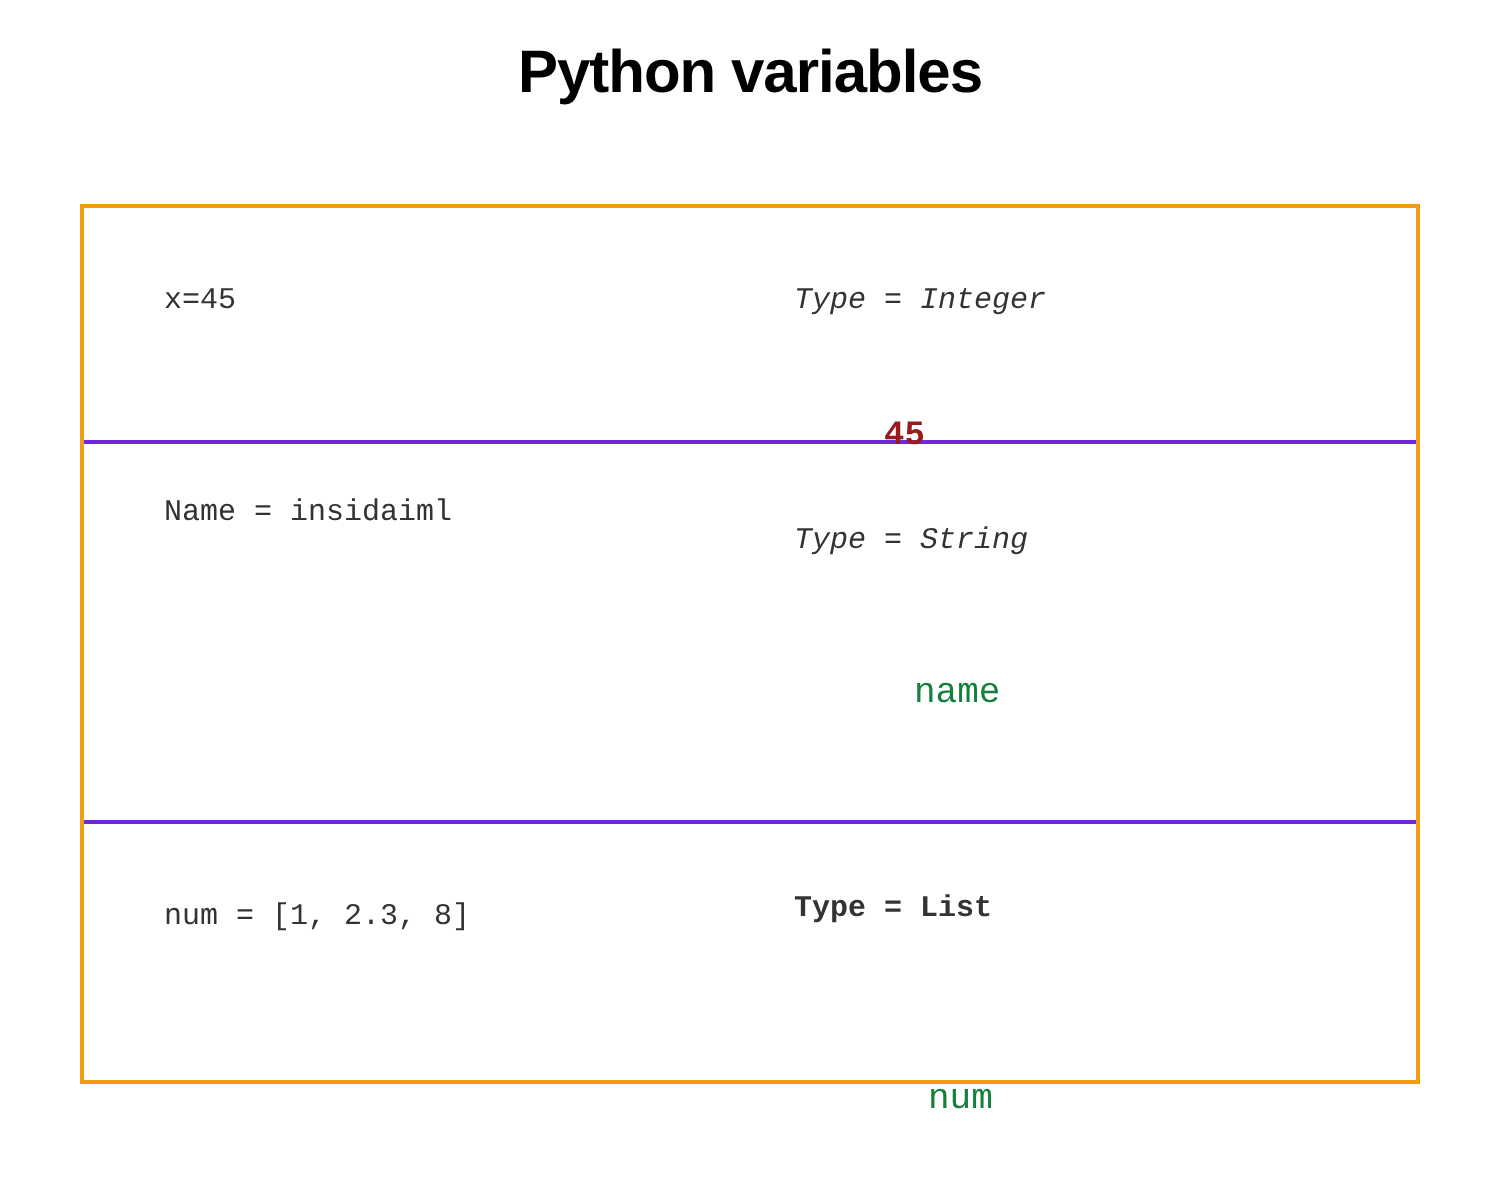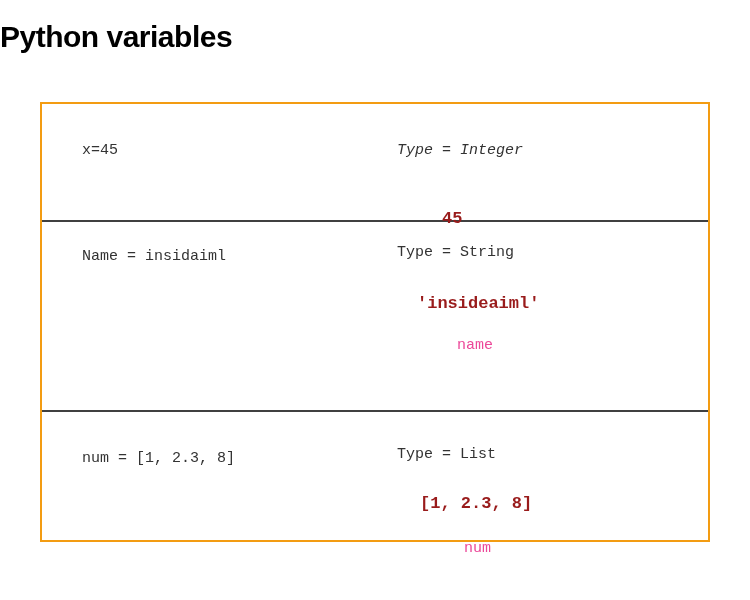--- a/index.html
+++ b/index.html
@@ -8,35 +8,36 @@
       box-sizing: border-box;
     }
     body {
       width: 750px;
       height: 600px;
       background: #fff;
       font-family: Arial, Helvetica, sans-serif;
       padding: 20px 0 0 0;
     }
     .title {
+      text-align: center;
       font-size: 30px;
       font-weight: 900;
       color: #000;
       letter-spacing: -0.5px;
       margin-bottom: 48px;
     }
     .box {
       margin: 0 40px;
       border: 2px solid #f39c12;
       height: 440px;
       position: relative;
     }
     .row {
       position: relative;
-      border-bottom: 2px solid #404040;
+      border-bottom: 2px solid #6d28d9;
     }
     .row:last-child {
       border-bottom: none;
     }
     .row1 {
       height: 118px;
     }
     .row2 {
       height: 190px;
     }
@@ -59,58 +60,56 @@
     .value {
       position: absolute;
       font-family: "Courier New", Courier, monospace;
       font-weight: bold;
       color: #991b1b;
       font-size: 17px;
     }
     .label {
       position: absolute;
       font-family: "Courier New", Courier, monospace;
-      font-size: 15px;
-      color: #ec4899;
+      font-size: 18px;
+      color: #15803d;
     }
     
     .r1-left { top: 38px; }
     .r1-right { top: 38px; font-style: italic; }
     .r1-value { top: 86px; left: 400px; margin-top: 19px; }
     
     .r2-left { top: 26px; }
-    .r2-right { top: 22px; }
+    .r2-right { top: 40px; font-style: italic; }
     .r2-value { top: 72px; left: 375px; }
     .r2-label { top: 115px; left: 415px; }
     
     .r3-left { top: 38px; }
-    .r3-right { top: 34px; }
+    .r3-right { top: 34px; font-weight: bold; }
     .r3-value { top: 82px; left: 378px; }
     .r3-label { top: 128px; left: 422px; }
   </style>
 </head>
 <body>
 
 <h1 class="title">Python variables</h1>
 
 <div class="box">
 
   <div class="row row1">
     <div class="mono left-code r1-left">x=45</div>
     <div class="mono right-type r1-right">Type = Integer</div>
     <div class="value r1-value">45</div>
   </div>
 
   <div class="row row2">
     <div class="mono left-code r2-left">Name = insidaiml</div>
     <div class="mono right-type r2-right">Type = String</div>
-    <div class="value r2-value">'insideaiml'</div>
     <div class="label r2-label">name</div>
   </div>
 
   <div class="row row3">
     <div class="mono left-code r3-left">num = [1, 2.3, 8]</div>
     <div class="mono right-type r3-right">Type = List</div>
-    <div class="value r3-value">[1, 2.3, 8]</div>
     <div class="label r3-label">num</div>
   </div>
 
 </div>
 
 </body></html>

